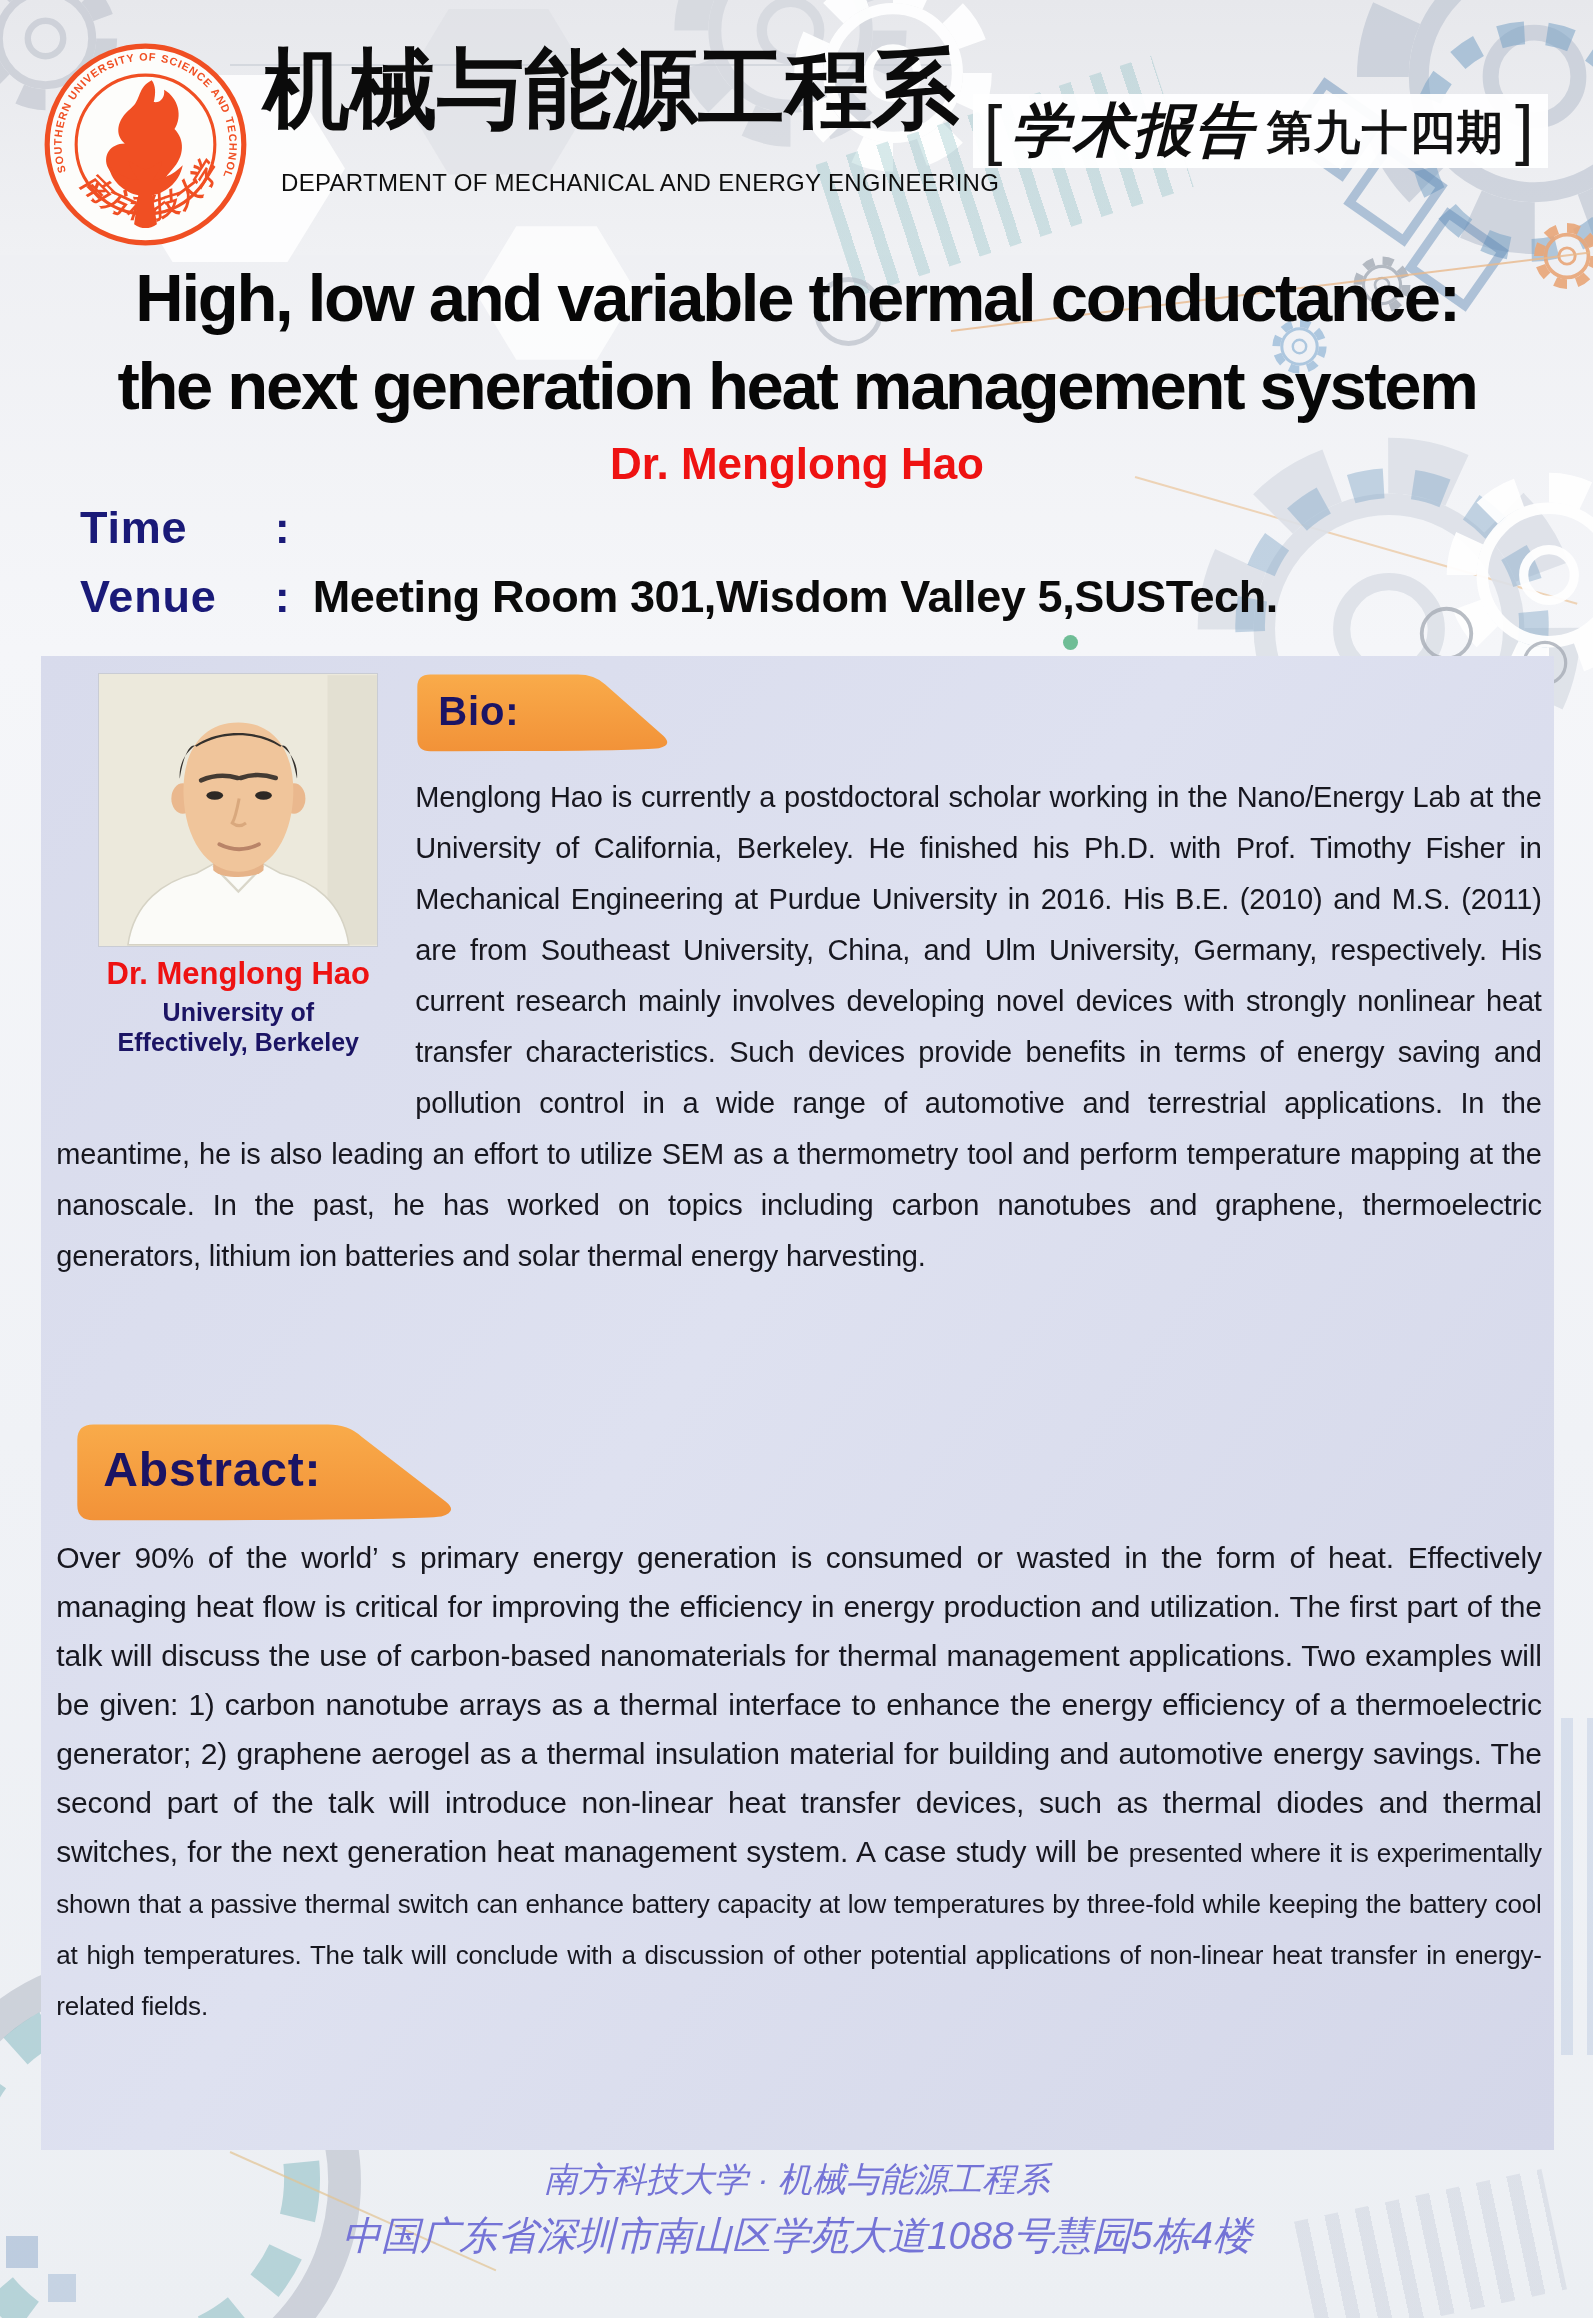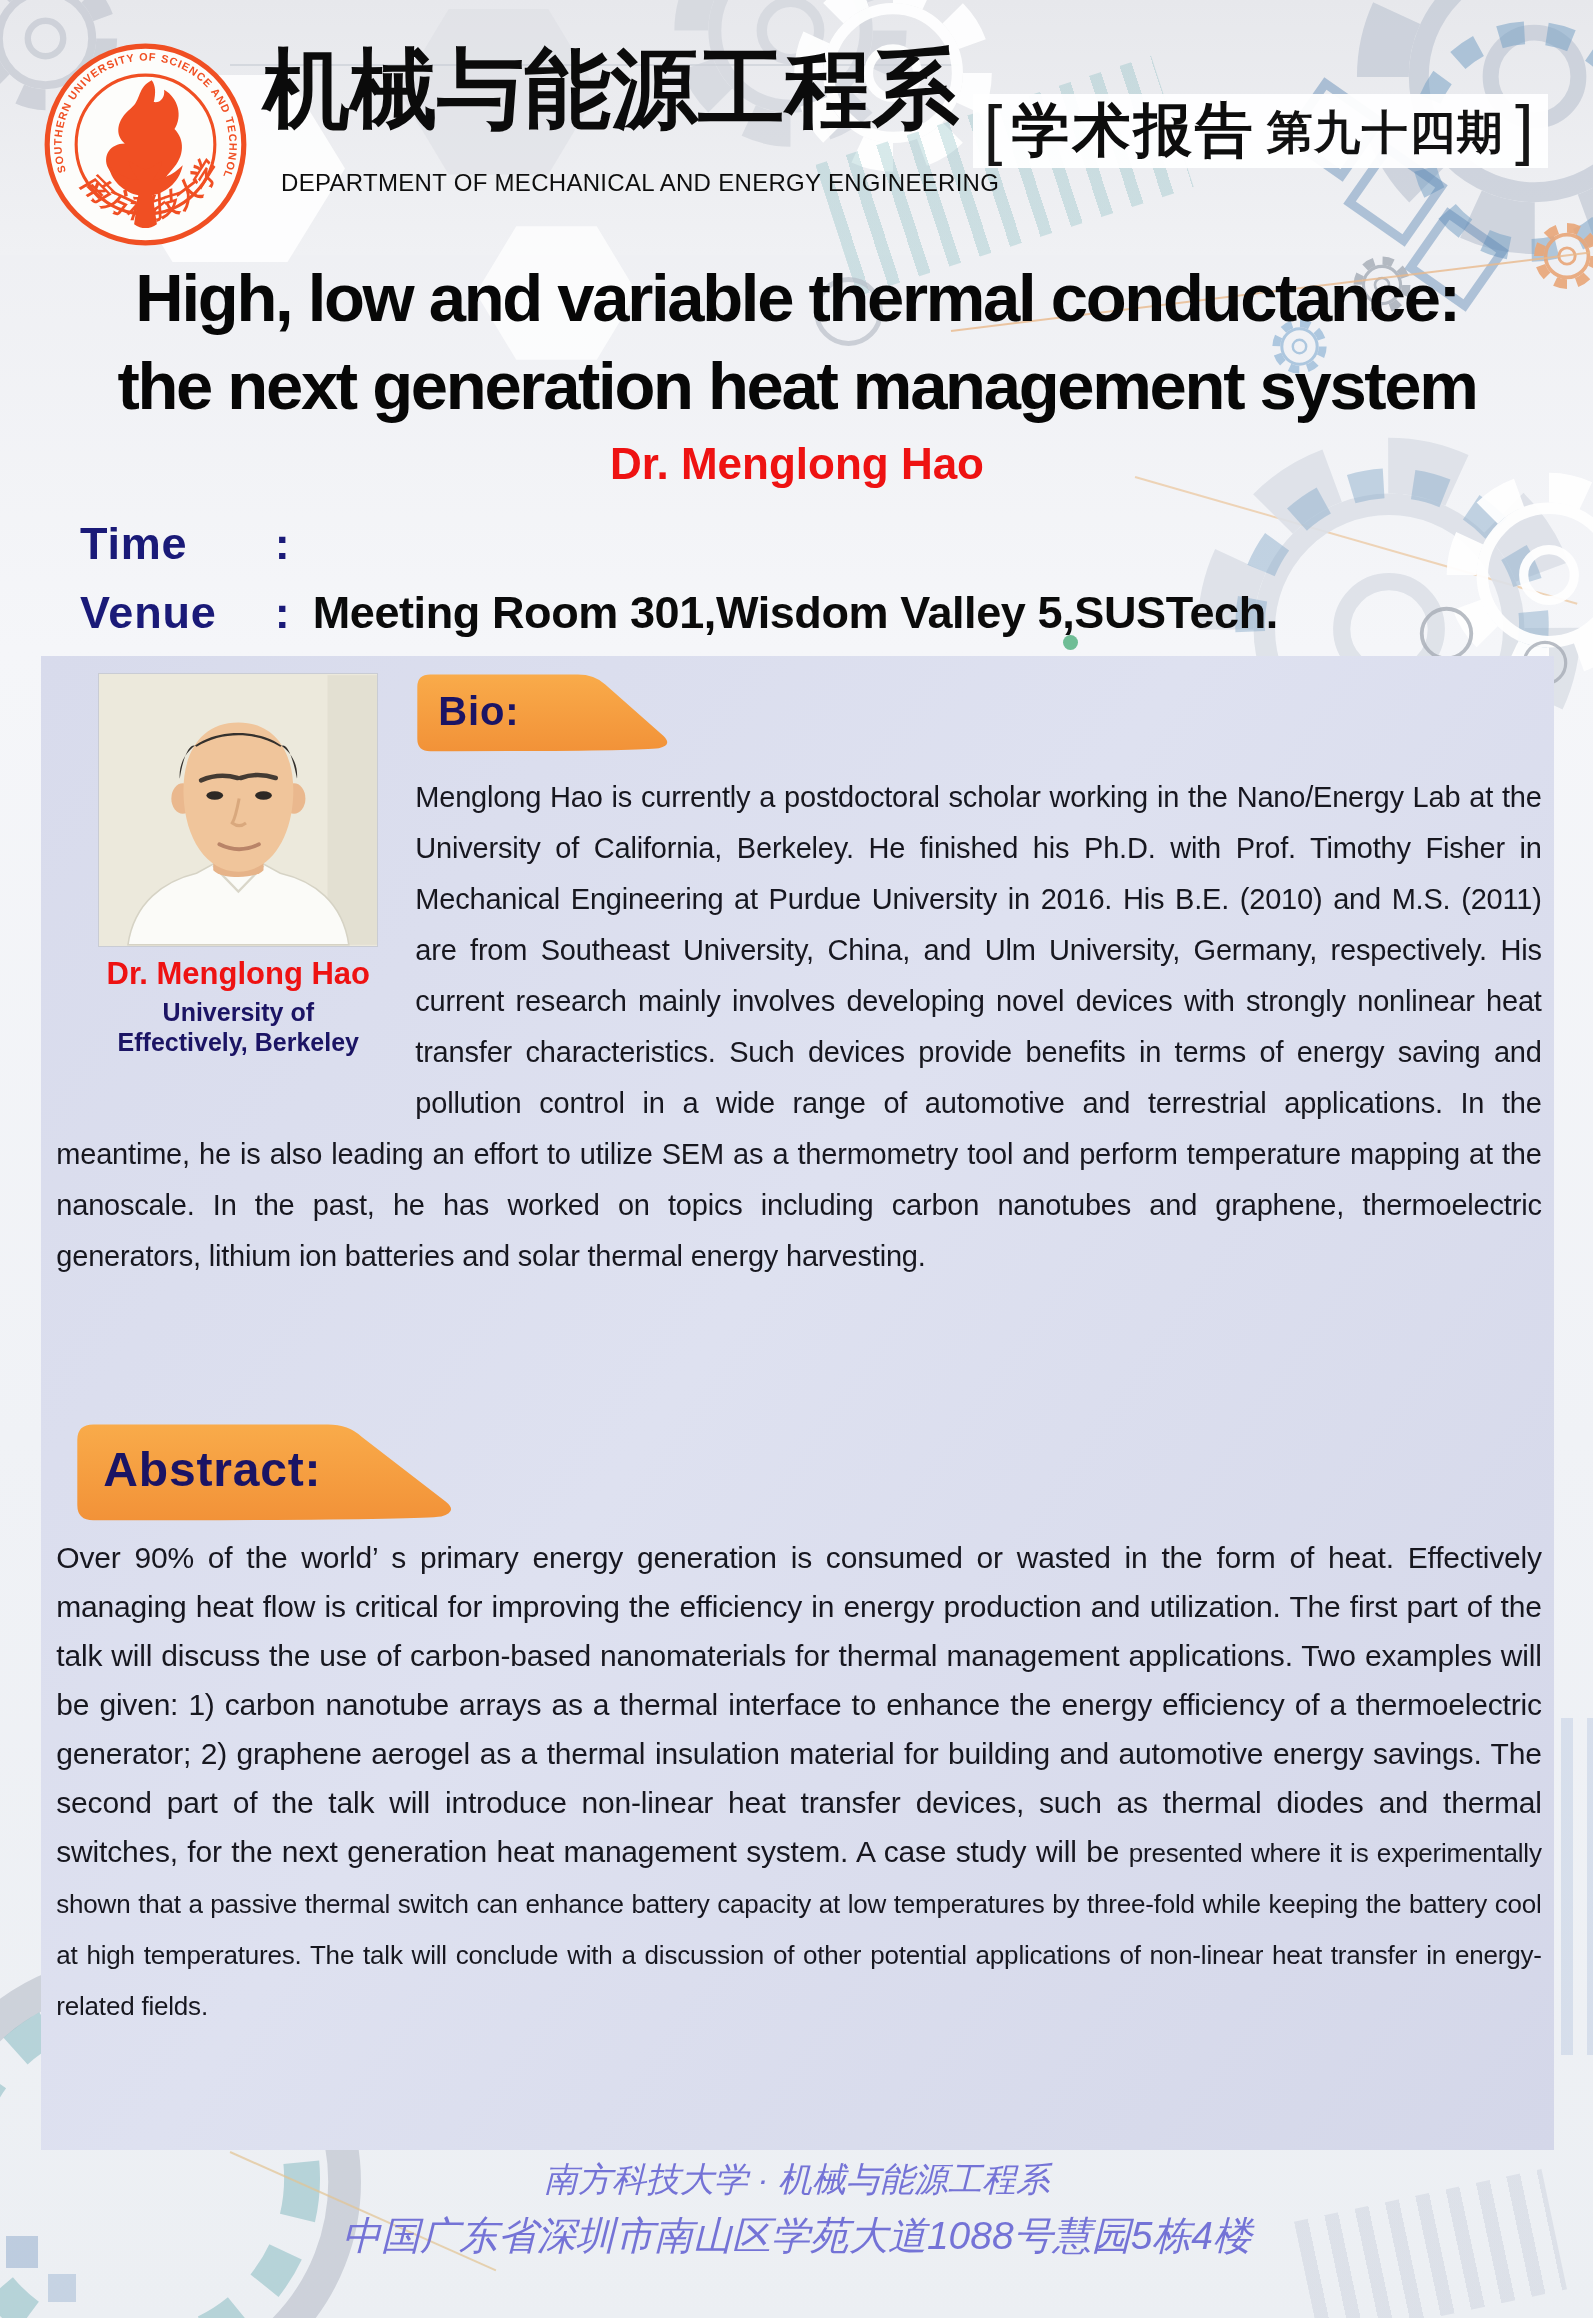--- a/index.html
+++ b/index.html
@@ -15,32 +15,32 @@
   .sq{display:block;}
   
   .top-strip{position:absolute;left:0;top:0;width:1594px;height:255px;z-index:0;
              background:linear-gradient(180deg,#e7e8ec 0%,#f0f1f4 100%);}
   .logo{position:absolute;left:42px;top:41px;width:207px;height:207px;z-index:3;}
   .dept-cn{position:absolute;left:263px;top:31px;z-index:3;font-size:87px;font-weight:700;
            color:#0b0b0b;letter-spacing:0;white-space:nowrap;}
   .badge{position:absolute;left:973px;top:94px;z-index:3;display:flex;align-items:flex-end;
          background:rgba(255,255,255,0.95);padding:3.1px 14px 7.7px 10.7px;}
   .badge .br{font-size:67px;line-height:0.95;font-weight:400;color:#161616;}
-  .badge .main{font-size:58px;line-height:1;font-weight:700;color:#0d0d0d;margin:0 7.7px 1.5px 9.2px;letter-spacing:3.1px;}
+  .badge .main{font-size:58px;line-height:1;font-weight:700;color:#0d0d0d;margin:0 7.7px 1.5px 9.2px;letter-spacing:3.1px;font-style:italic;}
   .badge .issue{font-size:46px;line-height:1;font-weight:700;color:#111;margin:0 10.7px 6.1px 3.1px;letter-spacing:1.5px;}
   .dept-en{position:absolute;left:281px;top:169px;z-index:3;font-size:24px;font-weight:400;
            color:#0e0e0e;letter-spacing:0.3px;white-space:nowrap;}
   
   .title-line{position:absolute;left:0;width:100%;text-align:center;z-index:3;
               font-weight:700;font-size:67px;letter-spacing:-2.3px;color:var(--title_black,#070707);white-space:nowrap;}
   .t1{top:259px;} .t2{top:347px;}
   .speaker{position:absolute;left:0;top:439px;width:100%;text-align:center;z-index:3;
            font-size:44px;font-weight:700;color:var(--red,#ee1212);letter-spacing:0;}
   
-  .info{position:absolute;left:80px;top:518px;z-index:3;}
+  .info{position:absolute;left:80px;top:502px;z-index:3;}
   .info-row{display:flex;align-items:baseline;margin-bottom:17px;}
   .info-label{display:inline-block;width:184px;font-size:45px;font-weight:700;
               color:var(--navy_label,#1a1a78);text-align-last:justify;letter-spacing:0.8px;}
   .info-colon{font-size:45px;font-weight:700;color:var(--navy_label,#1a1a78);margin:0 23px 0 10.7px;}
   .info-value{font-size:45px;font-weight:700;color:#0b0b0b;letter-spacing:-0.4px;white-space:nowrap;}
   
   .panel{position:absolute;left:41px;top:656px;width:1513px;height:1494px;z-index:2;
          background:linear-gradient(125deg,#d8dbec 0%,#dee1f0 45%,#d4d7e9 100%);}
   .bio-flow{position:absolute;left:15.3px;top:17px;right:12.3px;}
   .photo-float{float:left;width:280px;height:445px;margin:0 37px 0 42px;}

